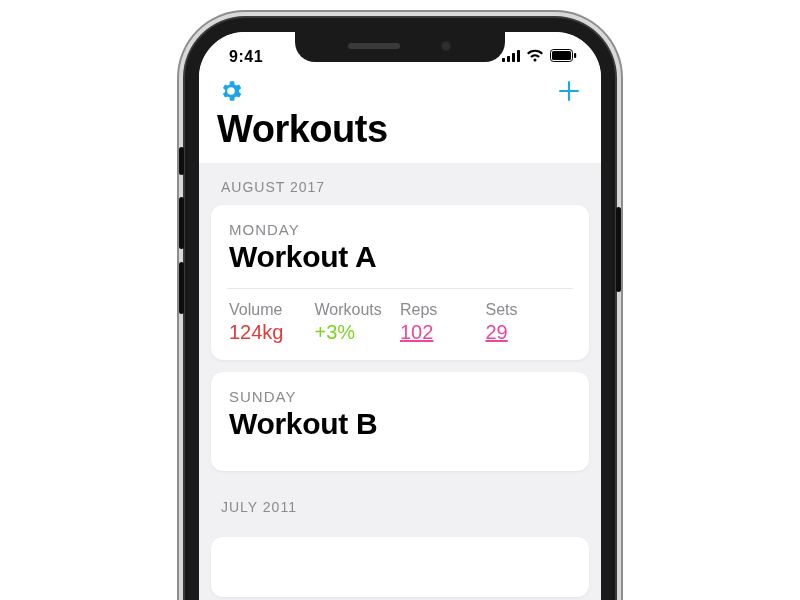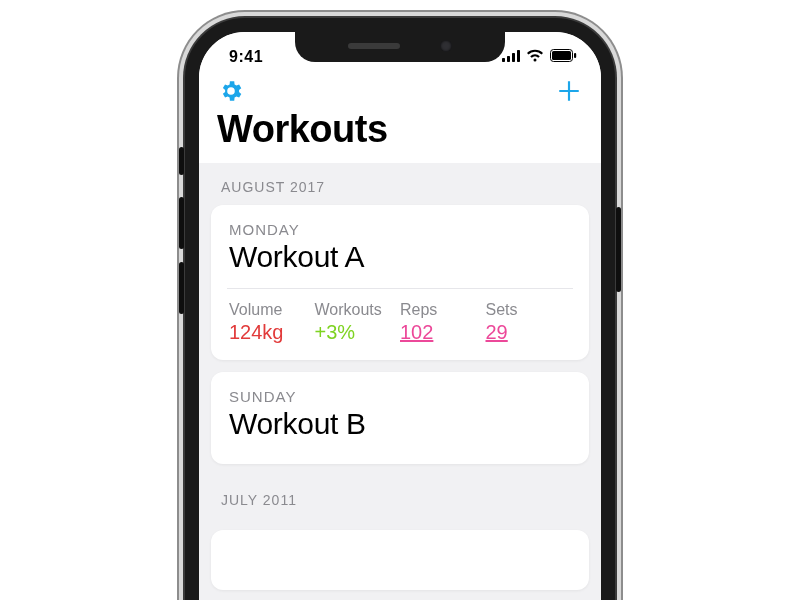--- a/index.html
+++ b/index.html
@@ -96,34 +96,34 @@
     border-radius:12px;
     box-shadow:0 1px 3px rgba(0,0,0,0.06);
     padding:16px 18px 16px;
     cursor:pointer;
   }
   .card .day{
     font-size:15px;font-weight:500;letter-spacing:1px;color:#8a8a8f;
     margin-bottom:2px;
   }
   .card .name{
-    font-size:30px;font-weight:400;color:#000;
+    font-size:30px;font-weight:700;color:#000;
     letter-spacing:-0.3px;
   }
   .divider{height:1px;background:#e6e6ea;margin:14px -2px 12px;}
   .stats{display:flex;gap:0;margin-top:12px;}
   .stat{flex:0 0 25%;}
   .stat .label{font-size:16px;color:#8a8a8f;margin-bottom:2px;}
   .stat .value{font-size:20px;font-weight:400;}
   .c-red{color:#e23b3b;}
   .c-green{color:#7ed321;}
   .c-blue{color:#ec4899;text-decoration:underline;}
 
   
-  .card.compact{padding-bottom:23px;margin-top:12px;}
+  .card.compact{padding-bottom:30px;margin-top:12px;}
 
 </style>
 </head>
 <body>
 
 <div class="stage">
   <div class="device">
     <div class="btn-side btn-mute"></div>
     <div class="btn-side btn-vol1"></div>
     <div class="btn-side btn-vol2"></div>

